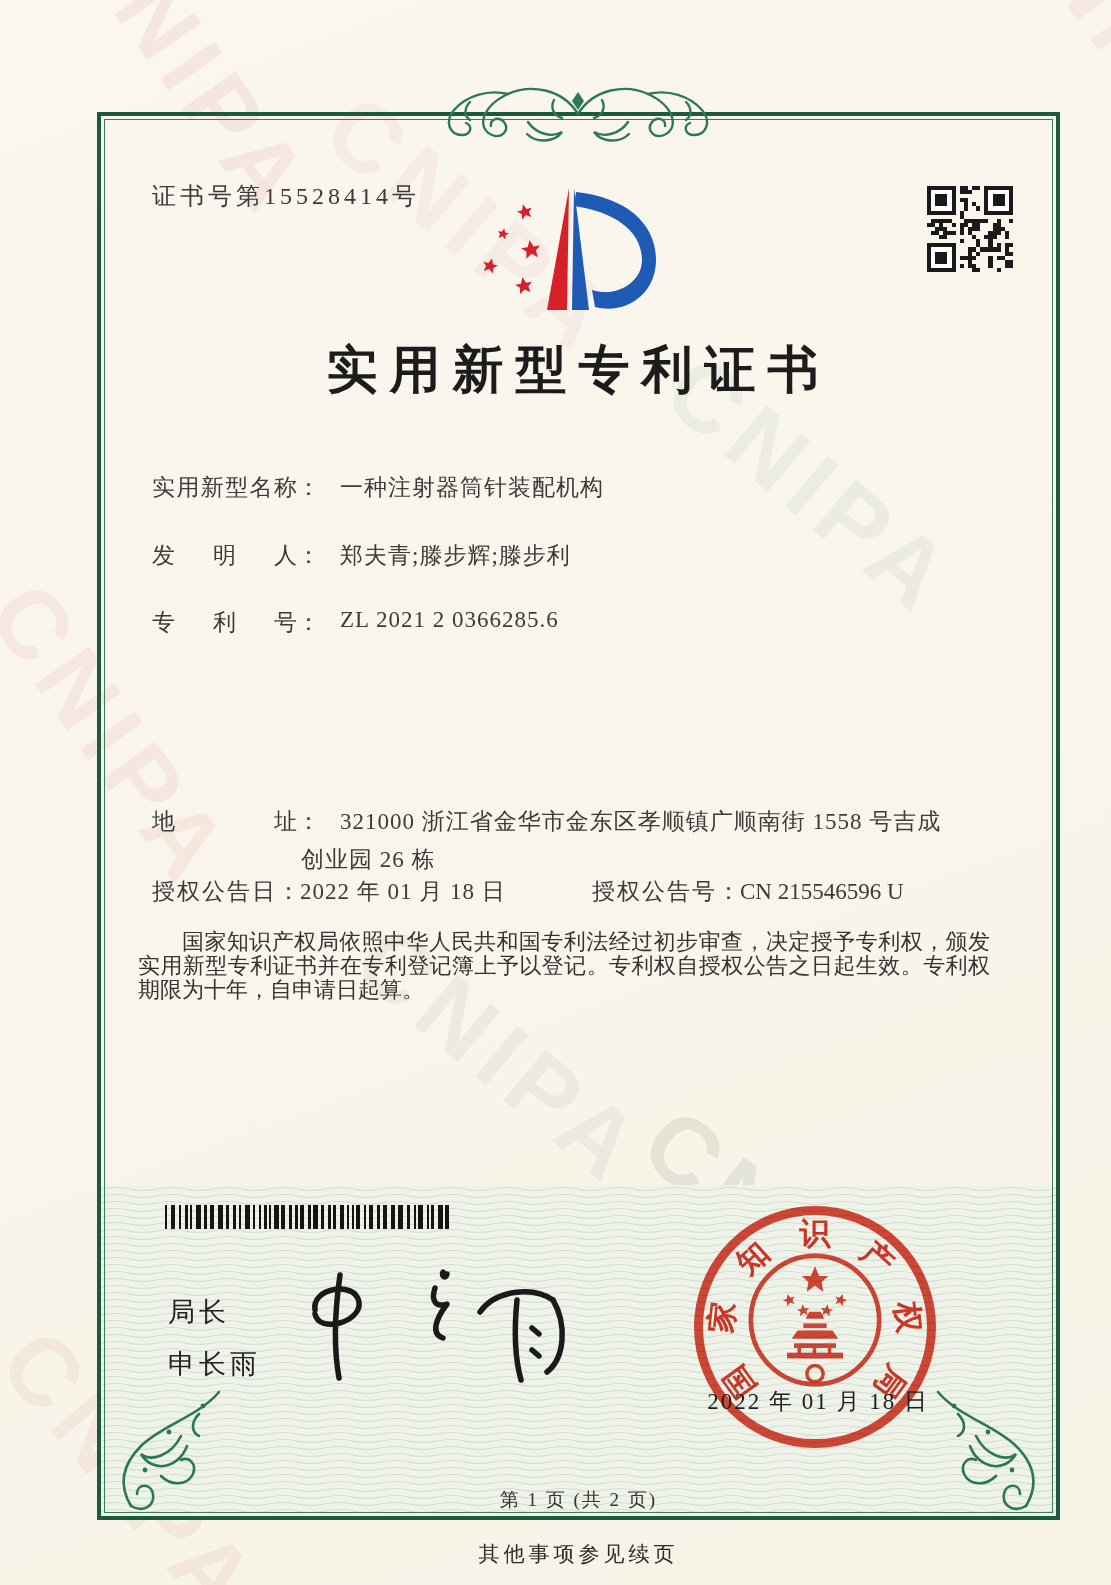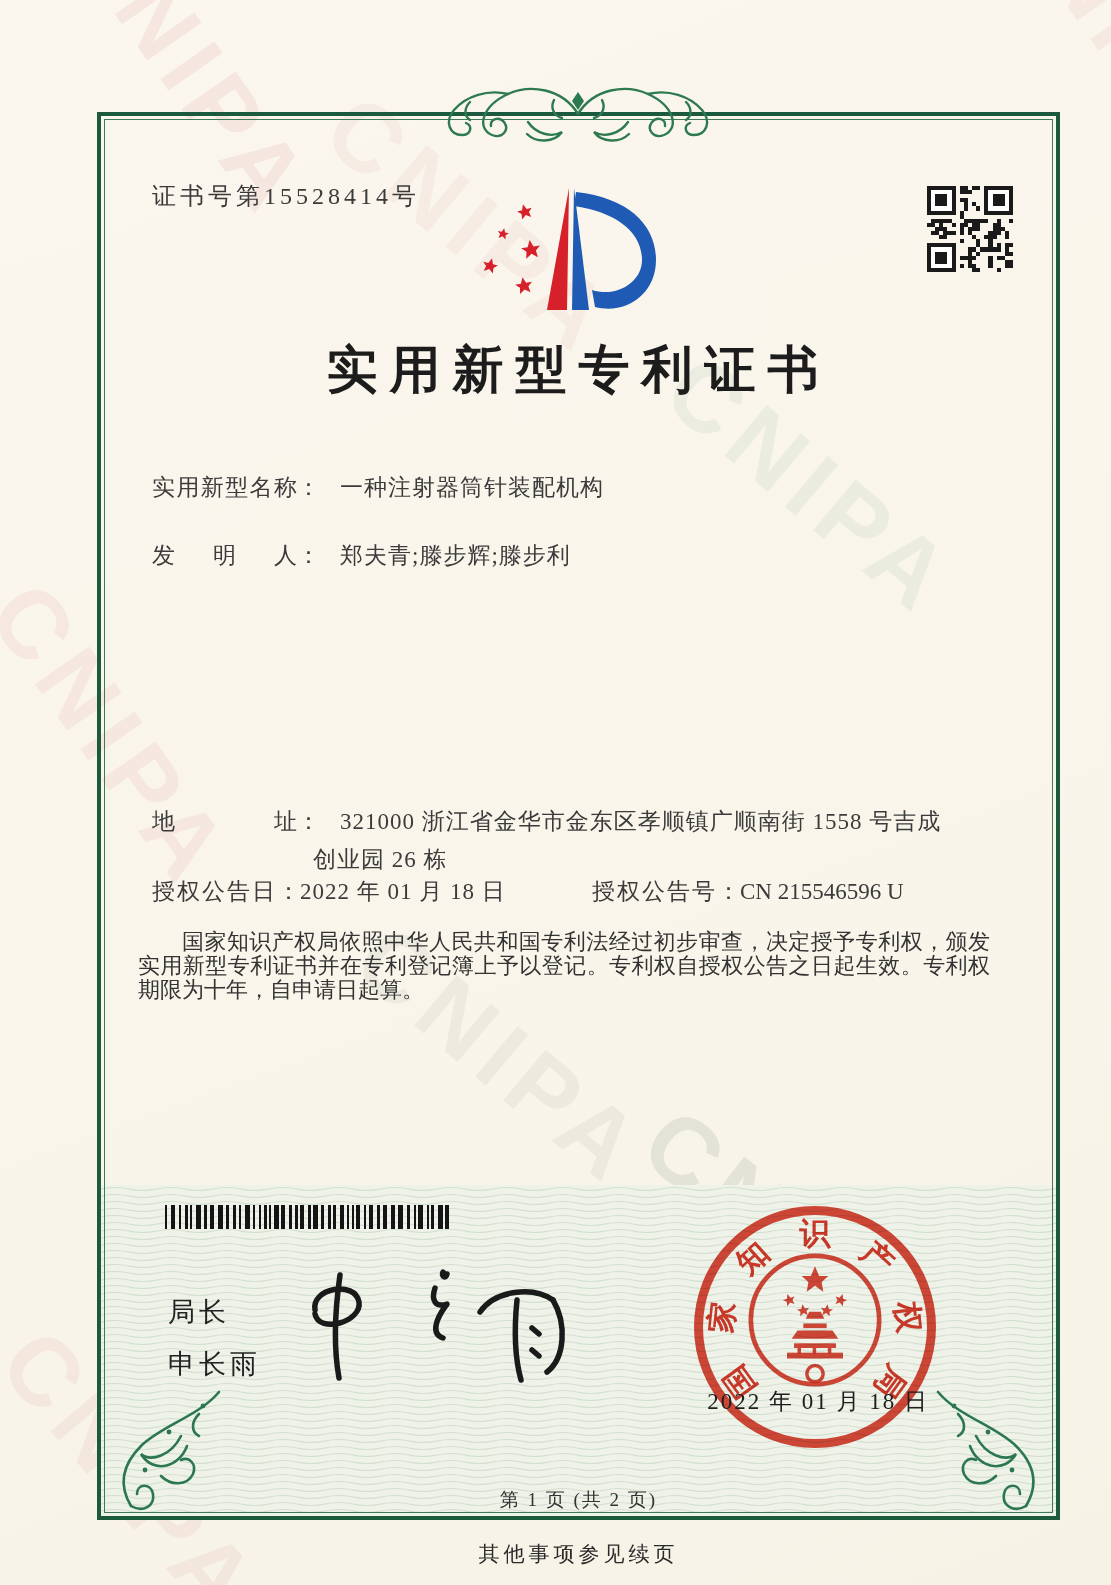--- a/index.html
+++ b/index.html
@@ -24,21 +24,21 @@
 
   
   .title{position:absolute;left:97px;top:336px;width:963px;text-align:center;
          font-size:51px;font-weight:bold;letter-spacing:12px;color:#1c1c1c;}
 
   
   .row{position:absolute;left:152px;font-size:23px;color:#3b3b3b;white-space:nowrap;}
   .f-label{display:inline-block;width:145px;text-align:justify;text-align-last:justify;vertical-align:top;}
   .f-colon{display:inline-block;vertical-align:top;}
   .f-value{display:inline-block;margin-left:20px;vertical-align:top;letter-spacing:1px;}
-  .addr2{position:absolute;left:313px;top:844px;font-size:23px;color:#3b3b3b;letter-spacing:1px;}
+  .addr2{position:absolute;left:301px;top:844px;font-size:23px;color:#3b3b3b;letter-spacing:1px;}
   .grant-right{position:absolute;left:592px;top:876px;font-size:23px;color:#3b3b3b;white-space:nowrap;}
 
   
   .paras{position:absolute;left:138px;top:930px;width:852px;}
   .paras p{margin:0 0 10px 0;font-size:22px;line-height:24px;text-align:justify;
            text-indent:2em;color:#333;}
 
   
   .band{position:absolute;left:101px;top:1185px;width:955px;height:331px;
         background:#eef2e9;overflow:hidden;}
@@ -318,20 +318,23 @@
   </div>
 
   <div class="title">实用新型专利证书</div>
 
   <div class="row" style="top:472px">
     <span class="f-label">实用新型名称</span><span class="f-colon">：</span><span class="f-value">一种注射器筒针装配机构</span>
   </div>
   <div class="row" style="top:540px">
     <span class="f-label">发明人</span><span class="f-colon">：</span><span class="f-value">郑夫青;滕步辉;滕步利</span>
   </div>
+  <div class="row" style="top:607px">
+    <span class="f-label">专利号</span><span class="f-colon">：</span><span class="f-value">ZL 2021 2 0366285.6</span>
+  </div>
   <div class="row" style="top:806px">
     <span class="f-label">地址</span><span class="f-colon">：</span><span class="f-value">321000 浙江省金华市金东区孝顺镇广顺南街 1558 号吉成</span>
   </div>
   <div class="addr2">创业园 26 栋</div>
 
   <div class="row" style="top:876px">
     <span style="letter-spacing:2px;">授权公告日</span><span>：</span><span style="letter-spacing:1px;">2022 年 01 月 18 日</span>
   </div>
   <div class="grant-right">
     <span style="letter-spacing:2px;">授权公告号</span><span>：</span><span>CN 215546596 U</span>

